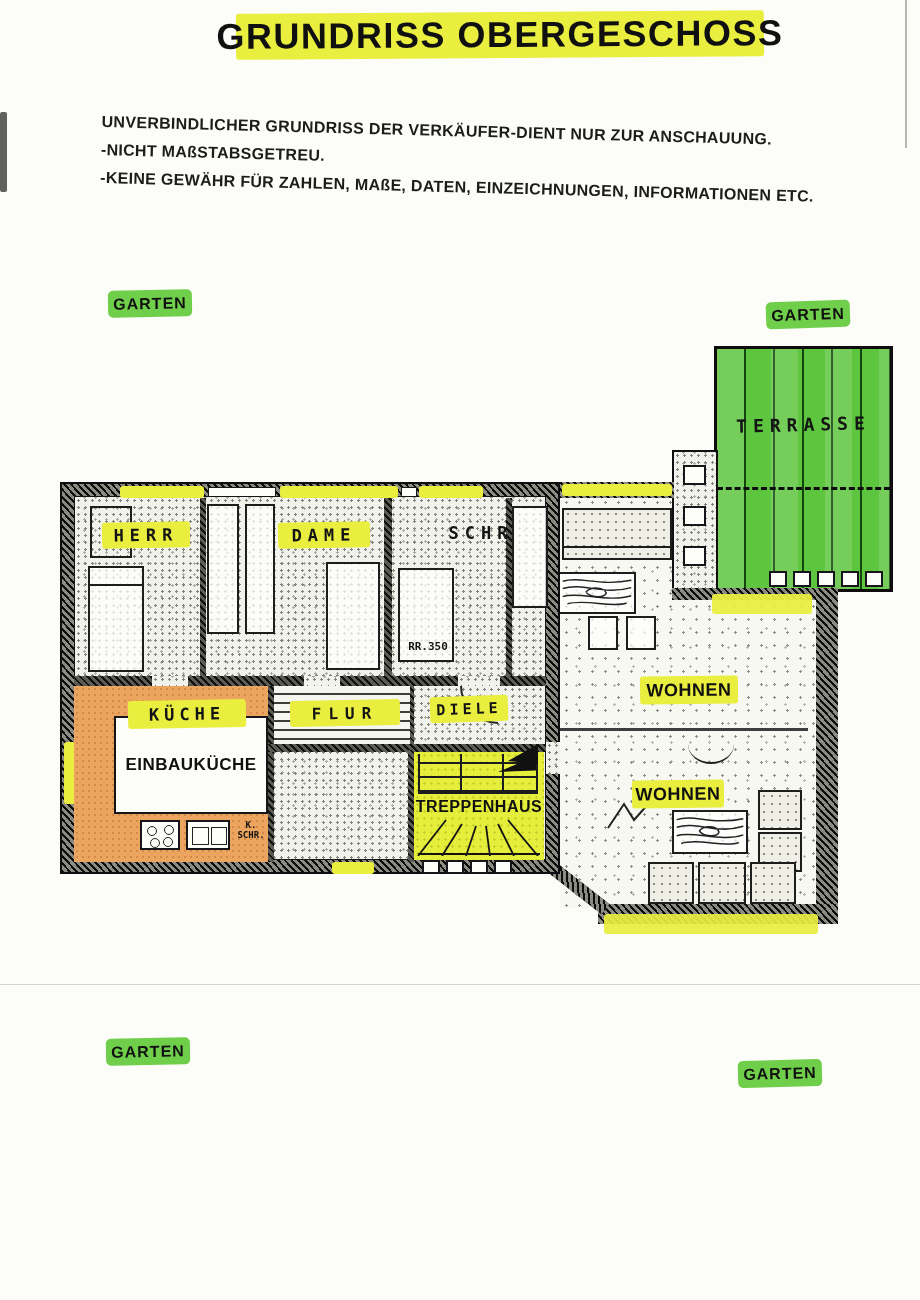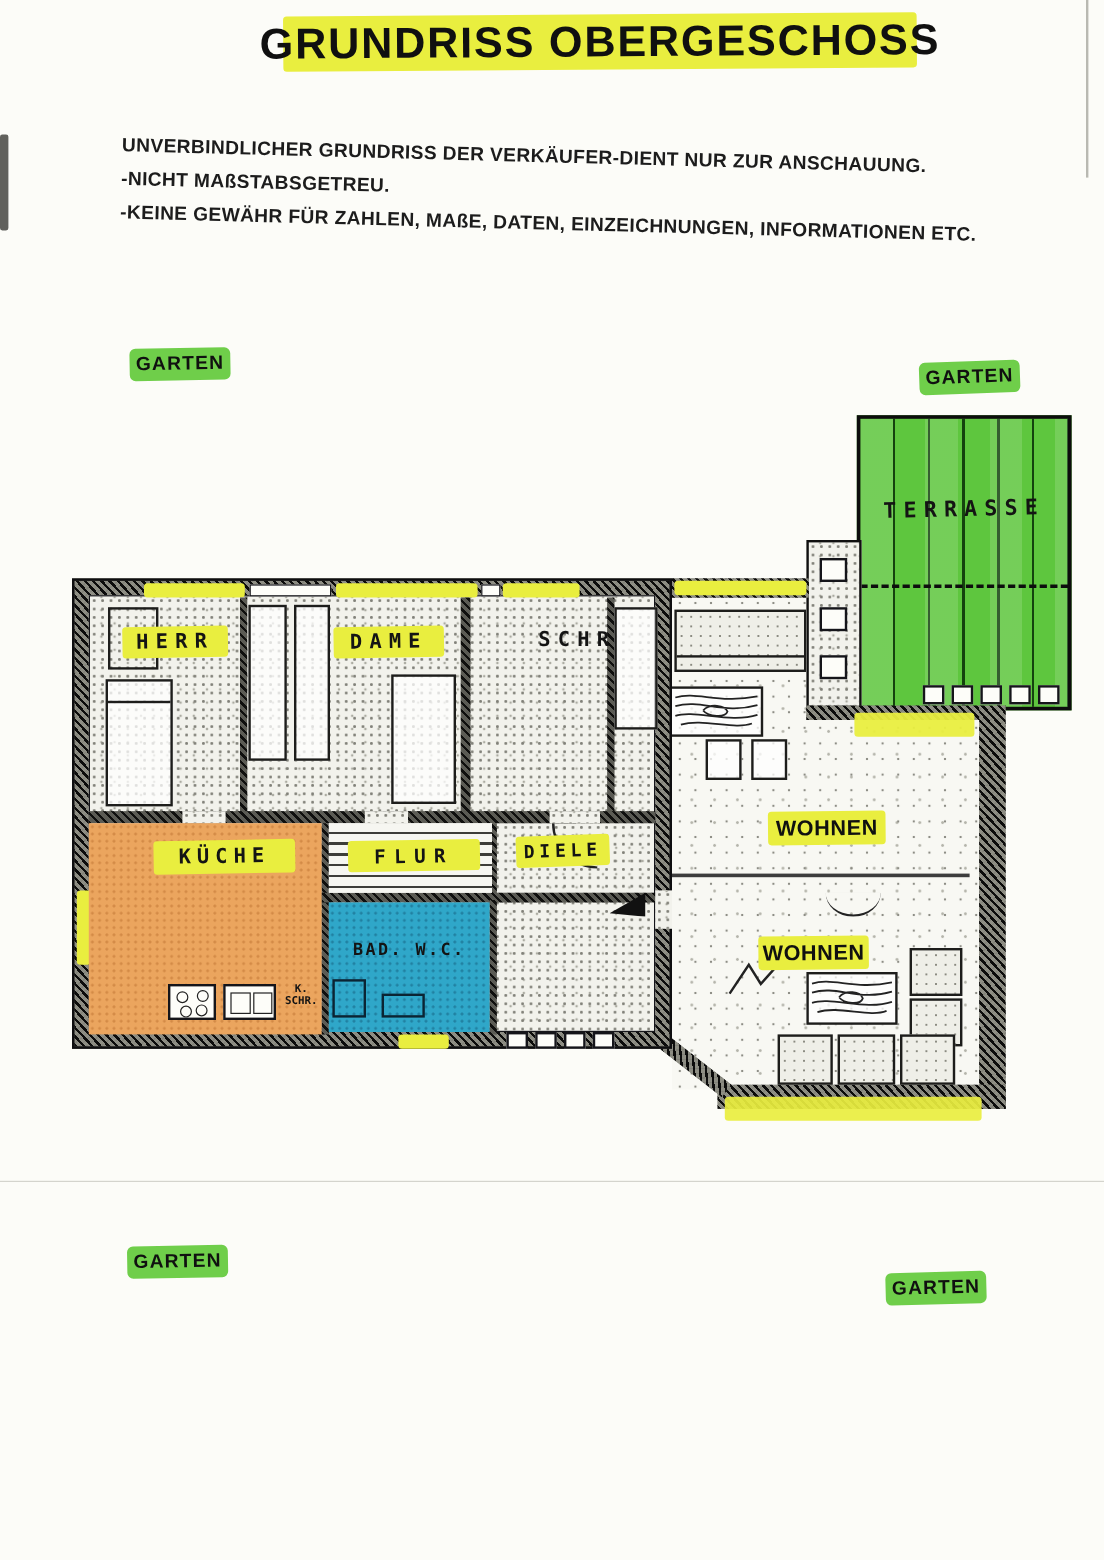--- a/index.html
+++ b/index.html
@@ -166,50 +166,65 @@
       <div class="abs stipple" style="left:242px;top:192px;width:36px;height:10px;"></div>
       <div class="abs stipple" style="left:396px;top:192px;width:42px;height:10px;"></div>
       <div class="abs arcq" style="left:92px;top:202px;width:32px;height:32px;"></div>
       <div class="abs arcq" style="left:398px;top:202px;width:38px;height:38px;"></div>
       <div class="abs iwall" style="left:206px;top:202px;width:6px;height:176px;"></div>
       <div class="abs iwall" style="left:348px;top:202px;width:4px;height:60px;"></div>
       <div class="abs iwall" style="left:206px;top:260px;width:280px;height:8px;"></div>
       <div class="abs iwall" style="left:346px;top:266px;width:6px;height:112px;"></div>
 
       <div class="abs orange-fill" style="left:12px;top:202px;width:194px;height:176px;"></div>
+      <div class="abs whitebox" style="left:52px;top:232px;width:154px;height:98px;">
+        <div class="abs lbl" style="left:0;top:0;width:100%;height:100%;">
+          <span class="print" style="font-size:17px;letter-spacing:.5px;">EINBAUKÜCHE</span>
+        </div>
+      </div>
       <div class="abs whitebox" style="left:78px;top:336px;width:40px;height:30px;">
         <div class="abs" style="left:5px;top:4px;width:8px;height:8px;border:1.5px solid #222;border-radius:50%;"></div>
         <div class="abs" style="left:22px;top:3px;width:8px;height:8px;border:1.5px solid #222;border-radius:50%;"></div>
         <div class="abs" style="left:8px;top:16px;width:8px;height:8px;border:1.5px solid #222;border-radius:50%;"></div>
         <div class="abs" style="left:21px;top:15px;width:8px;height:8px;border:1.5px solid #222;border-radius:50%;"></div>
       </div>
       <div class="abs whitebox" style="left:124px;top:336px;width:44px;height:30px;">
         <div class="abs" style="left:4px;top:5px;width:15px;height:16px;border:1.5px solid #222;"></div>
         <div class="abs" style="left:23px;top:5px;width:14px;height:16px;border:1.5px solid #222;"></div>
       </div>
       <div class="abs hand" style="left:172px;top:336px;width:34px;font-size:9px;line-height:10px;word-break:break-word;text-align:center;">K. SCHR.</div>
 
       <div class="abs" style="left:212px;top:202px;width:136px;height:58px;background:repeating-linear-gradient(180deg,#f6f6f1 0 7px,#3d3d39 7px 9px);"></div>
 
-      <div class="abs blue-fill" style="left:212px;top:268px;width:134px;height:108px;">
-        <div class="abs lbl" style="left:8px;top:28px;width:118px;height:24px;">
-          <span class="hand" style="font-size:14px;letter-spacing:2px;">BAD. W.C.</span>
-        </div>
-        <div class="abs" style="left:3px;top:64px;width:24px;height:28px;border:2px solid #0b2433;"></div>
-        <div class="abs" style="left:44px;top:76px;width:32px;height:16px;border:2px solid #0b2433;"></div>
-      </div>
-
+
+      <div class="abs yellow-fill" style="left:352px;top:268px;width:130px;height:108px;">
+        <div class="abs tgrid" style="left:4px;top:2px;width:120px;height:40px;"></div>
+        <div class="abs" style="left:84px;top:4px;width:38px;height:16px;background:#111;clip-path:polygon(100% 0,100% 90%,0 100%);"></div>
+        <div class="abs lbl" style="left:0;top:44px;width:130px;height:22px;">
+          <span class="print" style="font-size:16px;letter-spacing:.5px;">TREPPENHAUS</span>
+        </div>
+        <div class="abs" style="left:2px;top:66px;width:126px;height:38px;">
+          <svg width="126" height="38" viewBox="0 0 126 38">
+            <path d="M2 38 L30 2 M26 38 L46 6 M50 38 L60 8 M74 38 L70 8 M98 38 L82 6 M122 38 L92 2 M2 36 H124" stroke="#141414" stroke-width="1.8" fill="none"></path>
+          </svg>
+        </div>
+      </div>
 
       <div class="abs furn" style="left:28px;top:22px;width:42px;height:52px;background:transparent;"></div>
       <div class="abs furn" style="left:26px;top:82px;width:56px;height:106px;">
         <div class="abs" style="left:0;top:16px;width:100%;height:2px;background:#1d1d1b;"></div>
       </div>
       <div class="abs furn" style="left:145px;top:20px;width:32px;height:130px;"></div>
       <div class="abs furn" style="left:183px;top:20px;width:30px;height:130px;"></div>
       <div class="abs furn" style="left:264px;top:78px;width:54px;height:108px;"></div>
+      <div class="abs furn" style="left:336px;top:84px;width:56px;height:94px;">
+        <div class="abs lbl" style="left:0;top:66px;width:56px;height:20px;">
+          <span class="hand" style="font-size:11px;">RR.350</span>
+        </div>
+      </div>
       <div class="abs furn" style="left:450px;top:22px;width:36px;height:102px;"></div>
 
       <div class="abs hl-y lbl" style="left:40px;top:38px;width:88px;height:26px;transform:rotate(-1deg);">
         <span class="hand" style="font-size:17px;letter-spacing:6px;">HERR</span>
       </div>
       <div class="abs hl-y lbl" style="left:216px;top:38px;width:92px;height:26px;transform:rotate(-1deg);">
         <span class="hand" style="font-size:17px;letter-spacing:6px;">DAME</span>
       </div>
       <div class="abs lbl" style="left:378px;top:36px;width:82px;height:26px;">
         <span class="hand" style="font-size:17px;letter-spacing:6px;">SCHR</span>

